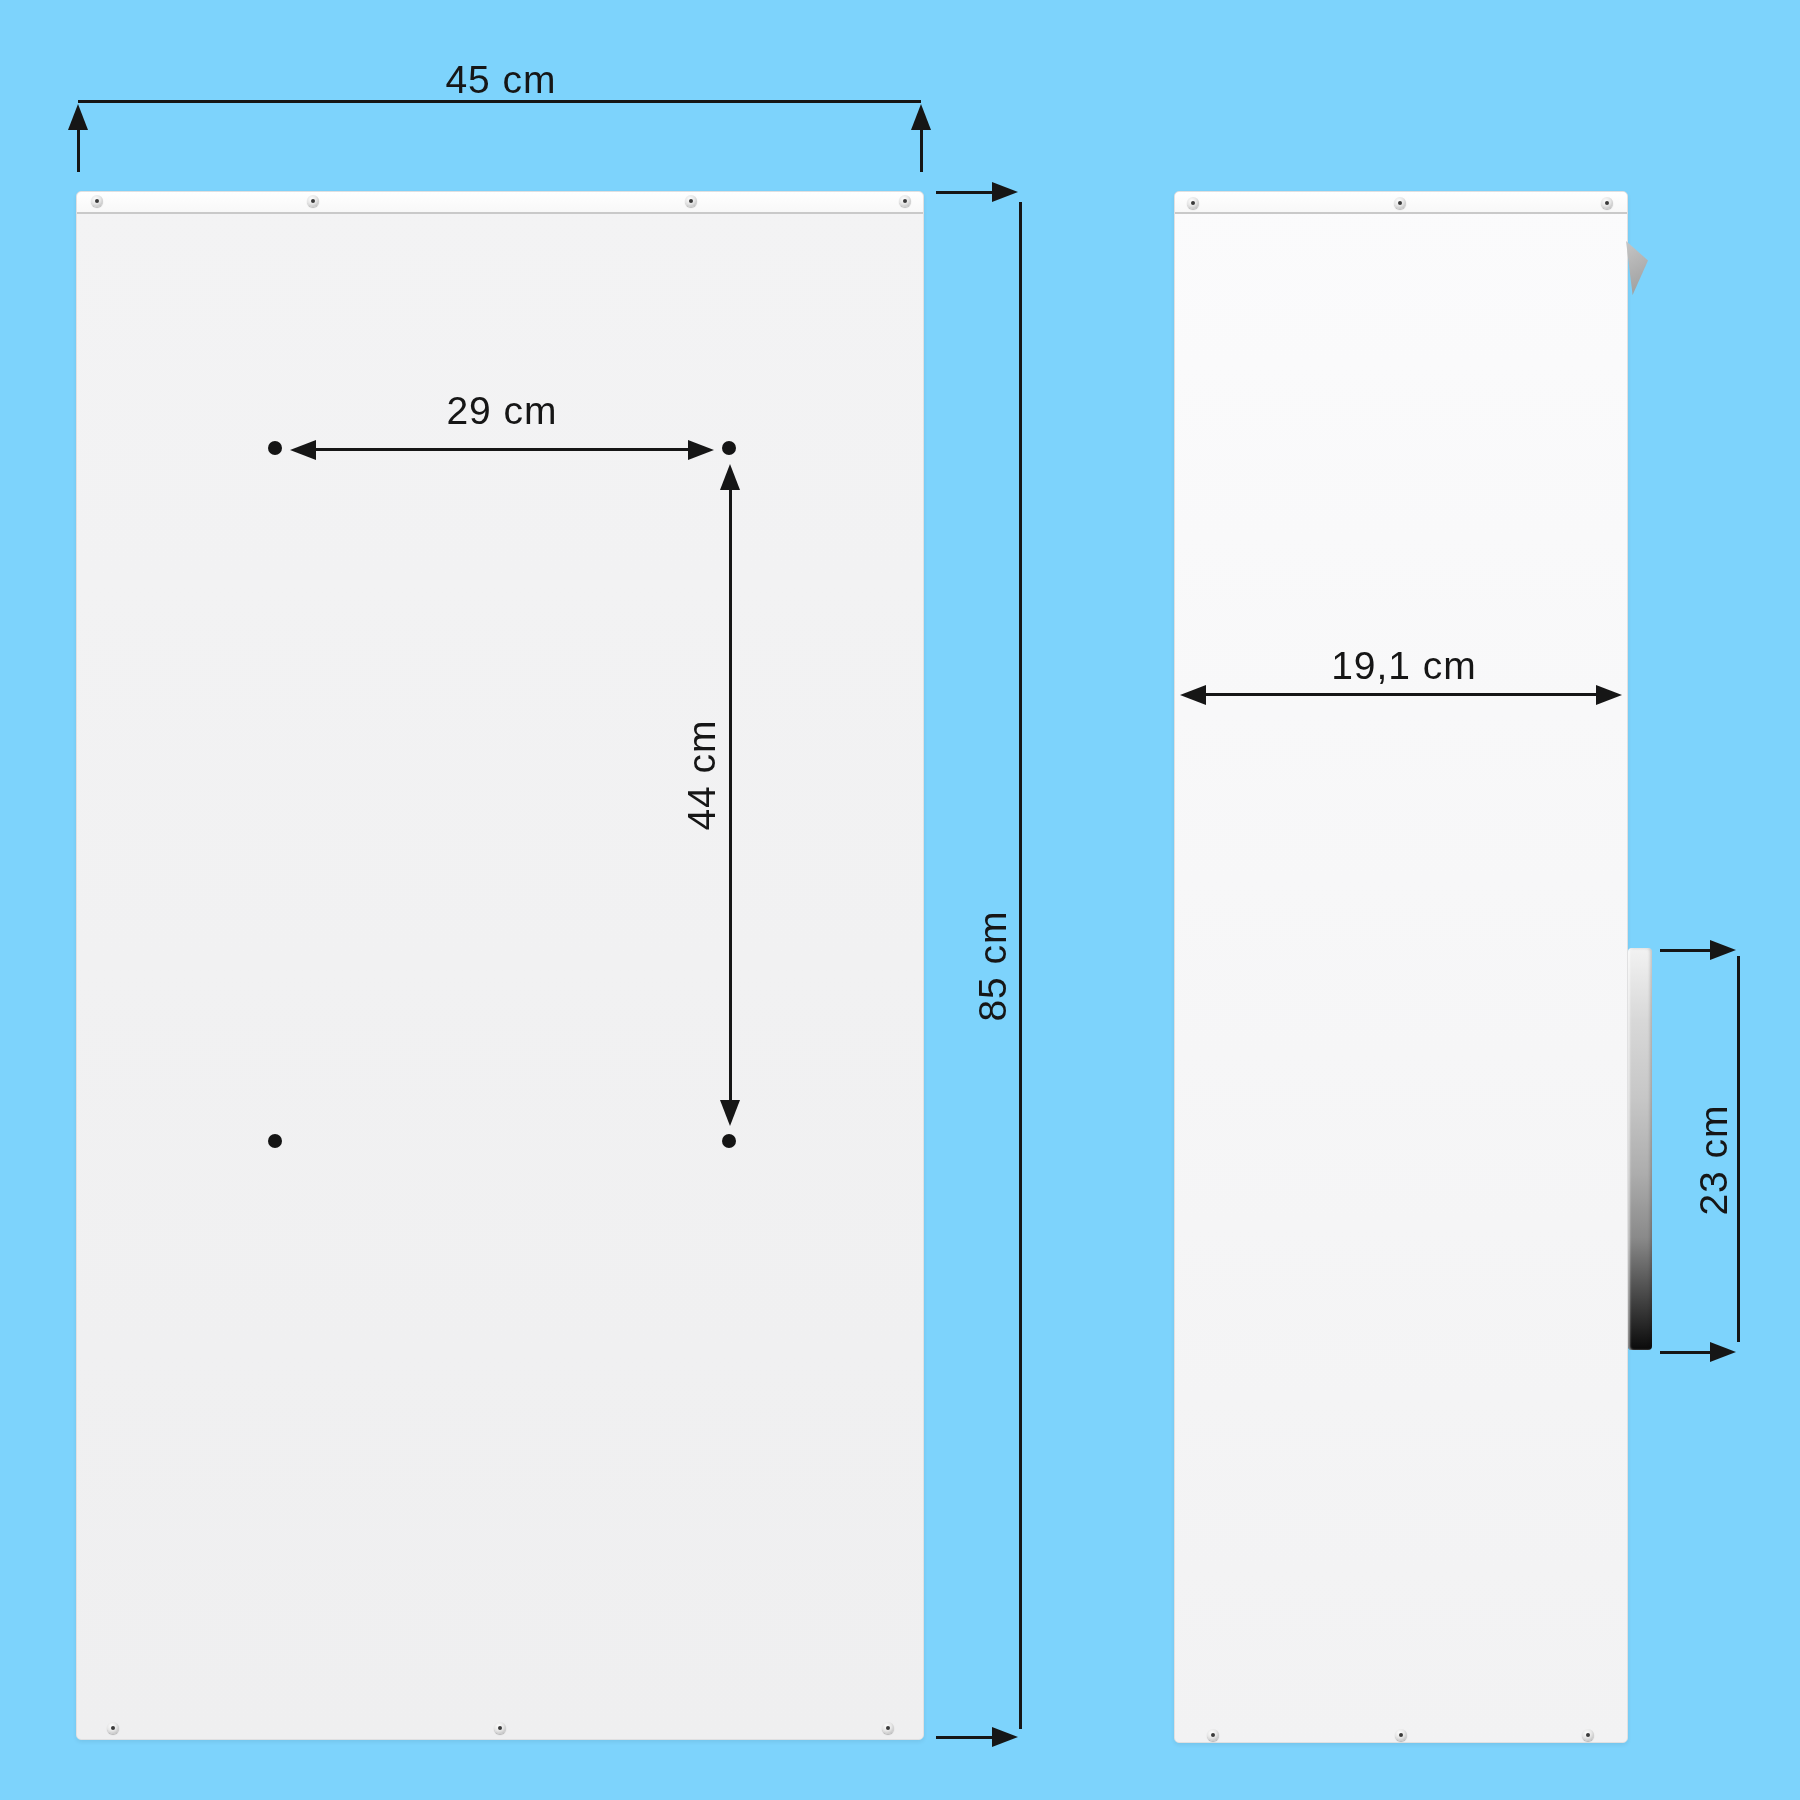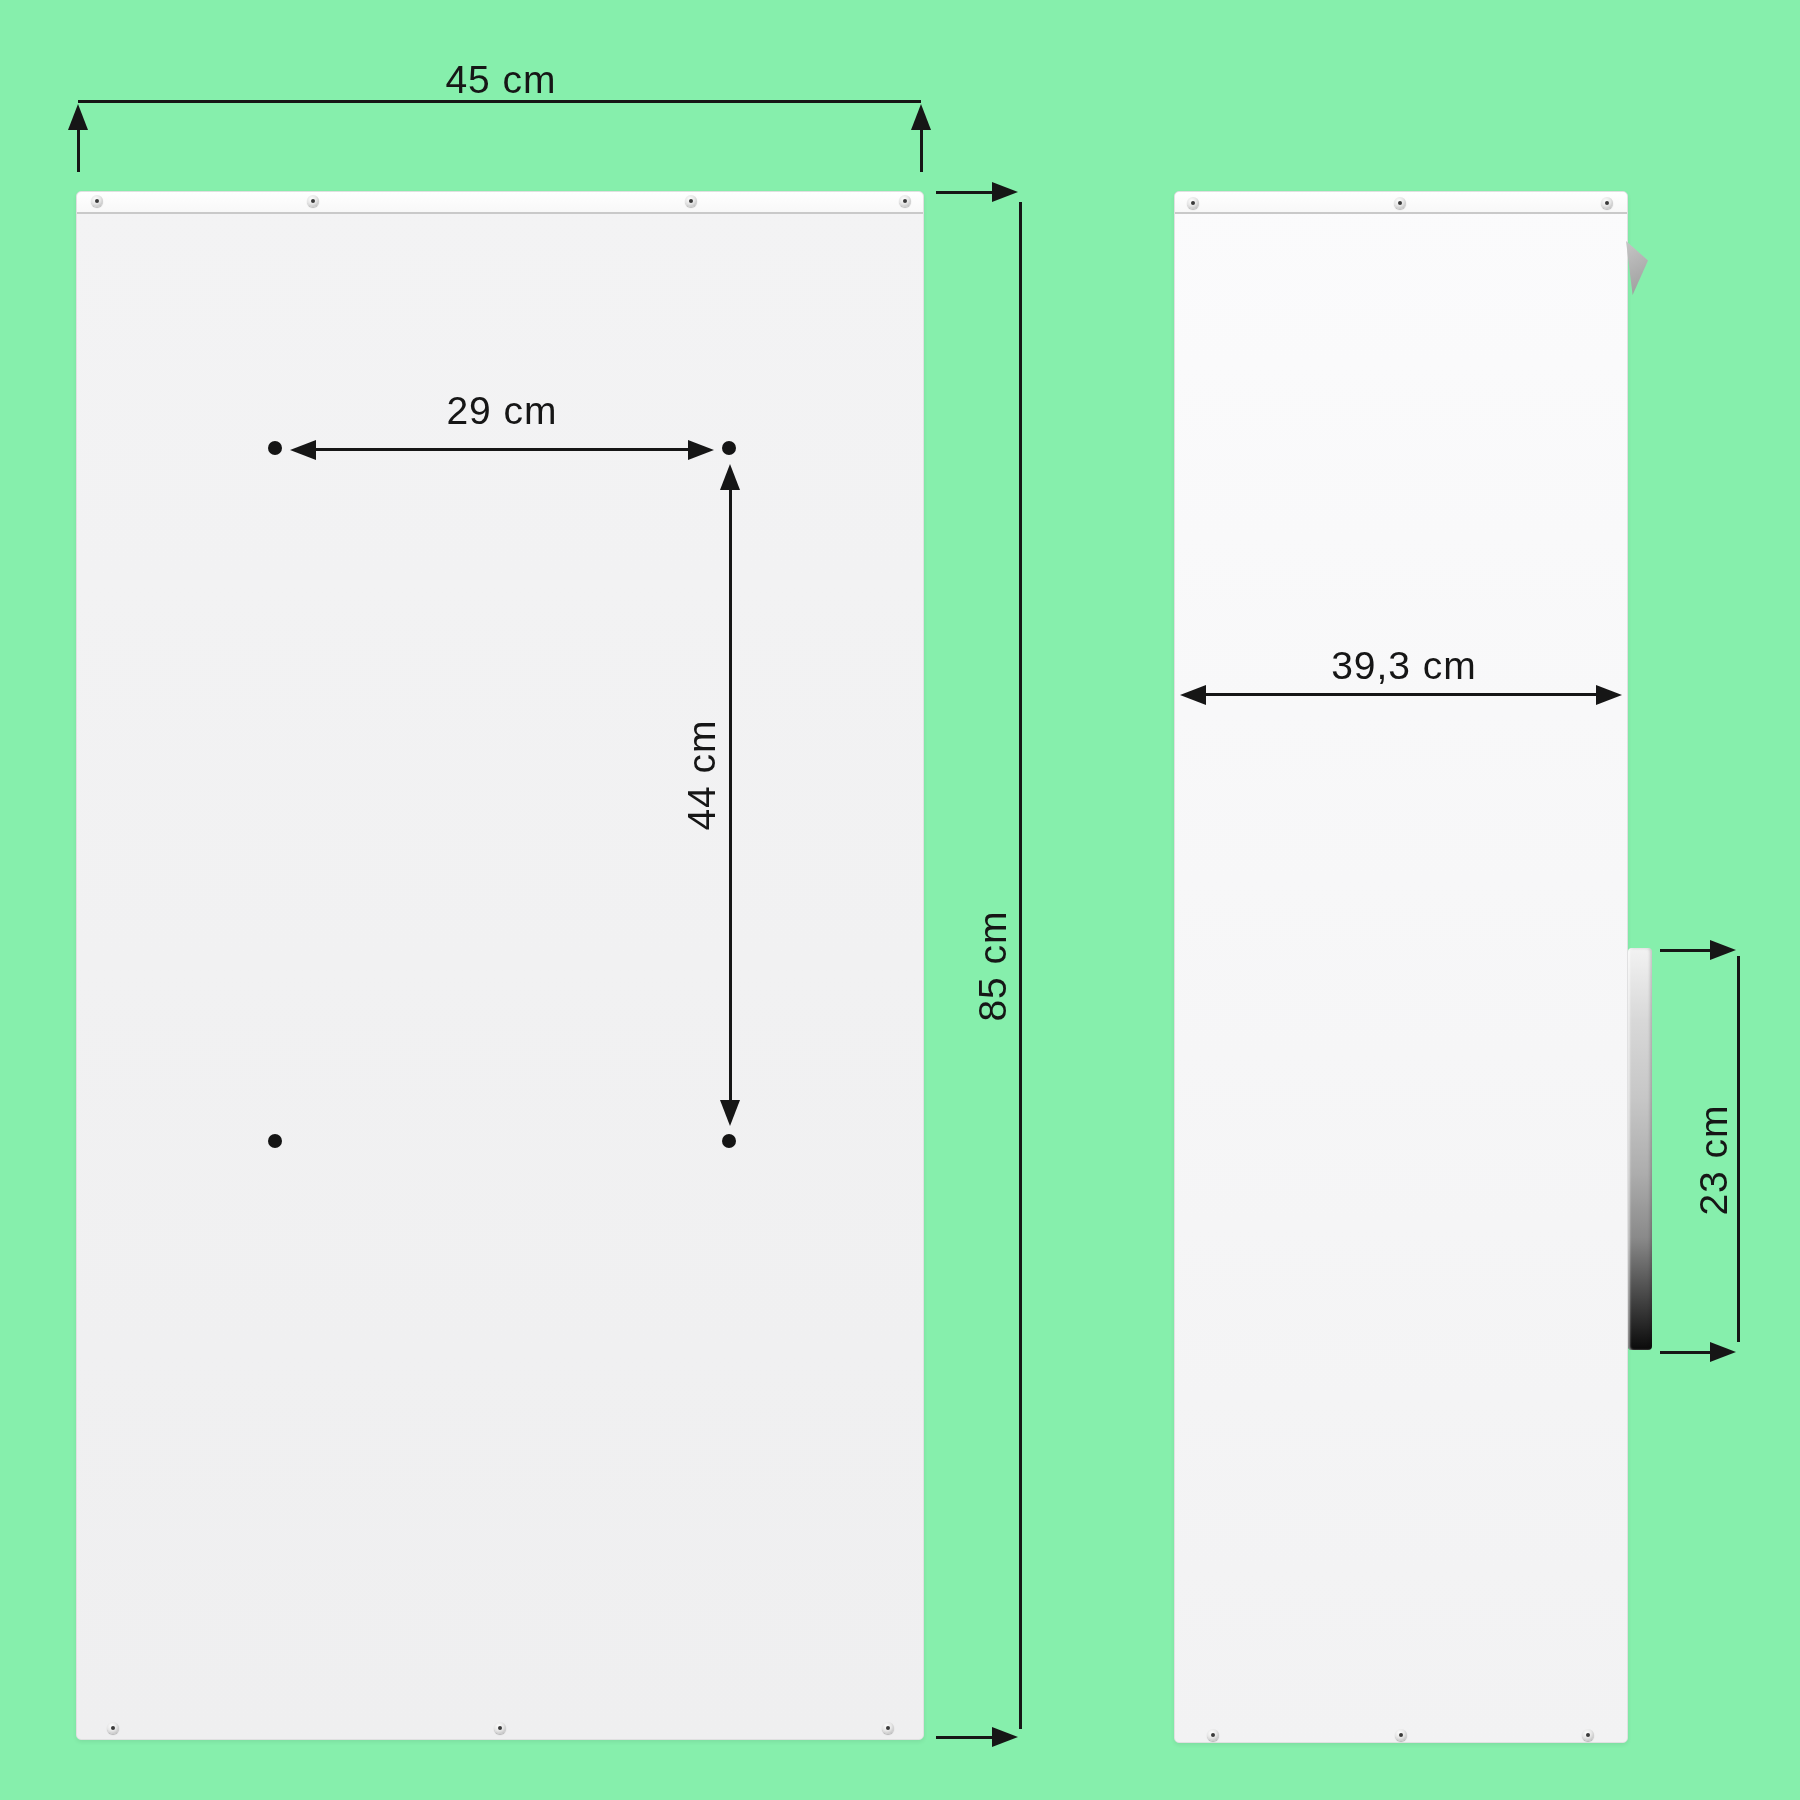--- a/index.html
+++ b/index.html
@@ -1,17 +1,17 @@
 <!DOCTYPE html>
 <html><head>
 <meta charset="utf-8">
 <style>
   html,body{margin:0;padding:0;background:#ffffff;}
   .canvas{
-    position:relative;width:1800px;height:1800px;background:#86efac;overflow:hidden;
+    position:relative;width:1800px;height:1800px;background:#7dd3fc;overflow:hidden;
     font-family:"Liberation Sans","DejaVu Sans",sans-serif;color:#161616;
   }
   .abs{position:absolute;}
   
   .panel{position:absolute;border:1px solid #e0e0e1;border-radius:5px;
          box-shadow:0 2px 4px rgba(0,0,0,0.07);}
   .panel-front{background:linear-gradient(180deg,#f3f3f4 0%,#efeff0 100%);}
   .panel-side{background:linear-gradient(180deg,#fbfbfc 0%,#f2f2f3 100%);}
   .rail{position:absolute;left:0;right:0;top:0;height:20px;
         background:linear-gradient(180deg,#ffffff 0%,#f8f8f8 100%);
@@ -136,21 +136,21 @@
       <span class="screw-dot"></span>
     </div>
 
   <div class="flap"></div>
   <div class="handle"></div>
 
   <div>
     <div class="shaft-h" style="left:1192px;top:693px;width:418px;"></div>
     <div class="head head-left" style="left:1180px;top:685px;"></div>
     <div class="head head-right" style="left:1596px;top:685px;"></div>
-    <div class="dim-label" style="left:1264px;top:644px;width:280px;height:44px;">39,3 cm</div>
+    <div class="dim-label" style="left:1264px;top:644px;width:280px;height:44px;">19,1 cm</div>
   </div>
 
   <div>
     <div class="shaft-v" style="left:1737px;top:956px;height:386px;"></div>
     <div class="shaft-h" style="left:1660px;top:949px;width:52px;"></div>
     <div class="head head-right" style="left:1710px;top:940px;"></div>
     <div class="shaft-h" style="left:1660px;top:1351px;width:52px;"></div>
     <div class="head head-right" style="left:1710px;top:1342px;"></div>
     <div class="dim-label rot" style="left:1629px;top:1138px;width:170px;height:44px;">23 cm</div>
   </div>

